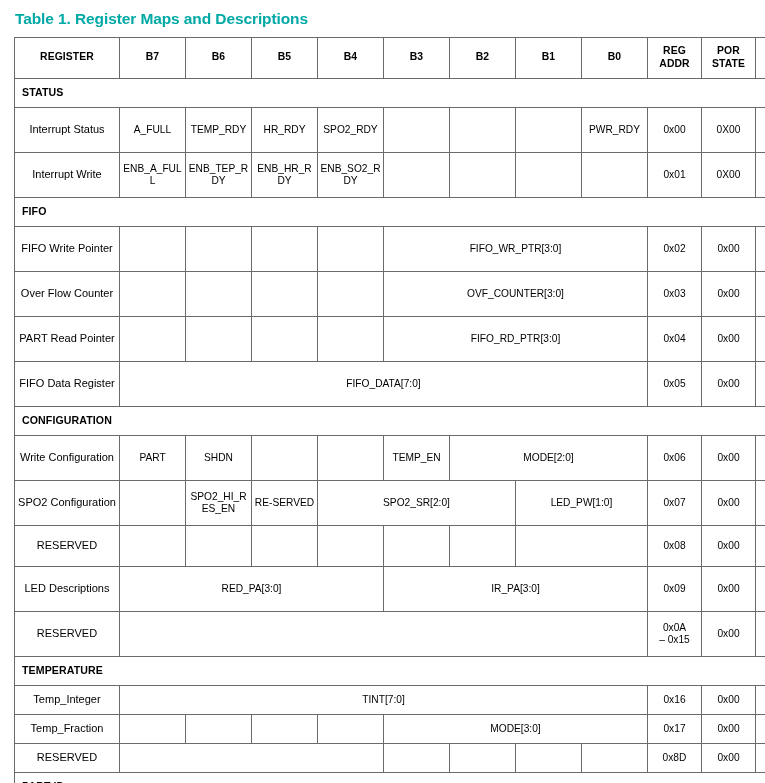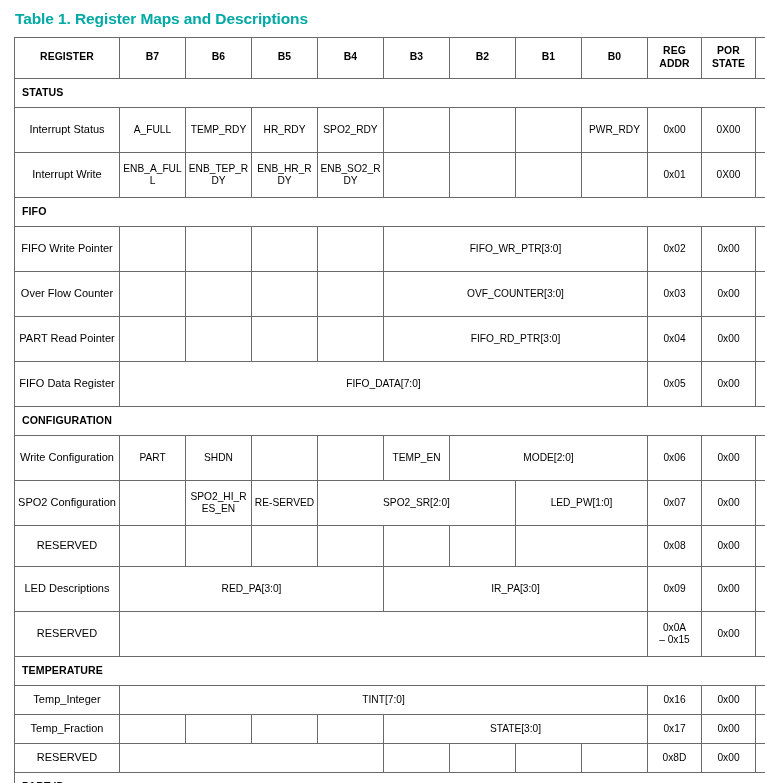--- a/index.html
+++ b/index.html
@@ -270,21 +270,21 @@
         <td>0x00</td>
         <td>R/W</td>
       </tr>
 
       <tr class="r-short">
         <td class="regname">Temp_Fraction</td>
         <td class="gray"></td>
         <td class="gray"></td>
         <td class="gray"></td>
         <td class="gray"></td>
-        <td colspan="4">STATE[3:0]</td>
+        <td colspan="4">MODE[3:0]</td>
         <td>0x17</td>
         <td>0x00</td>
         <td>R/W</td>
       </tr>
 
       <tr class="r-short">
         <td class="regname">RESERVED</td>
         <td class="gray" colspan="4"></td>
         <td class="gray"></td>
         <td class="gray"></td>

